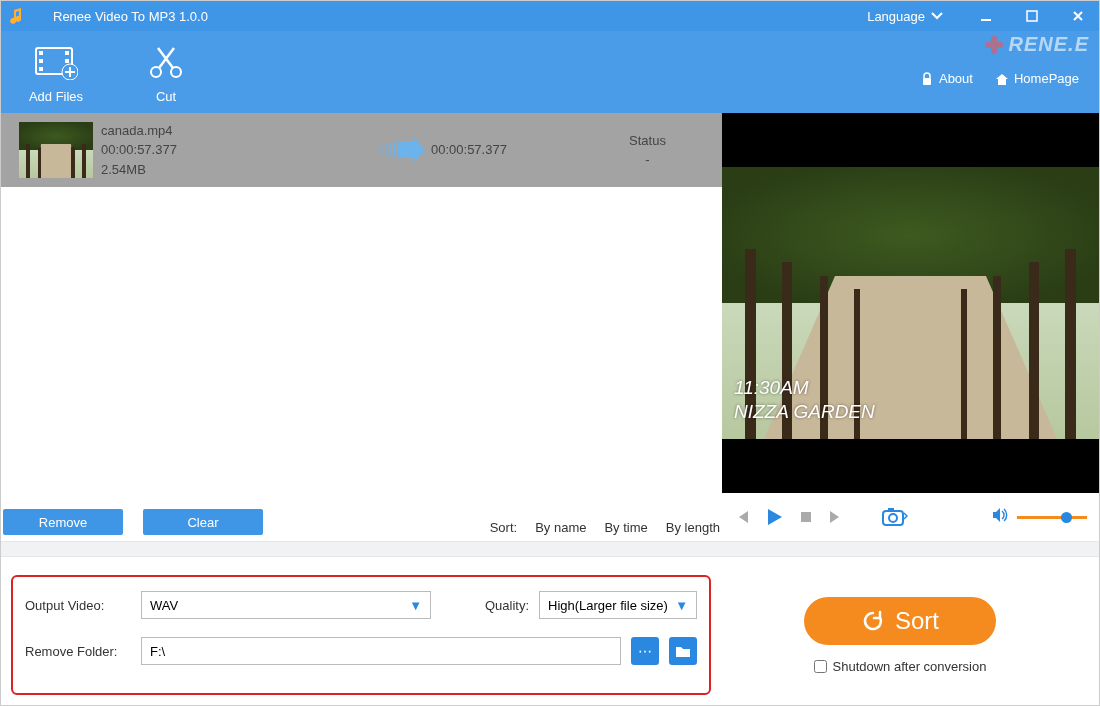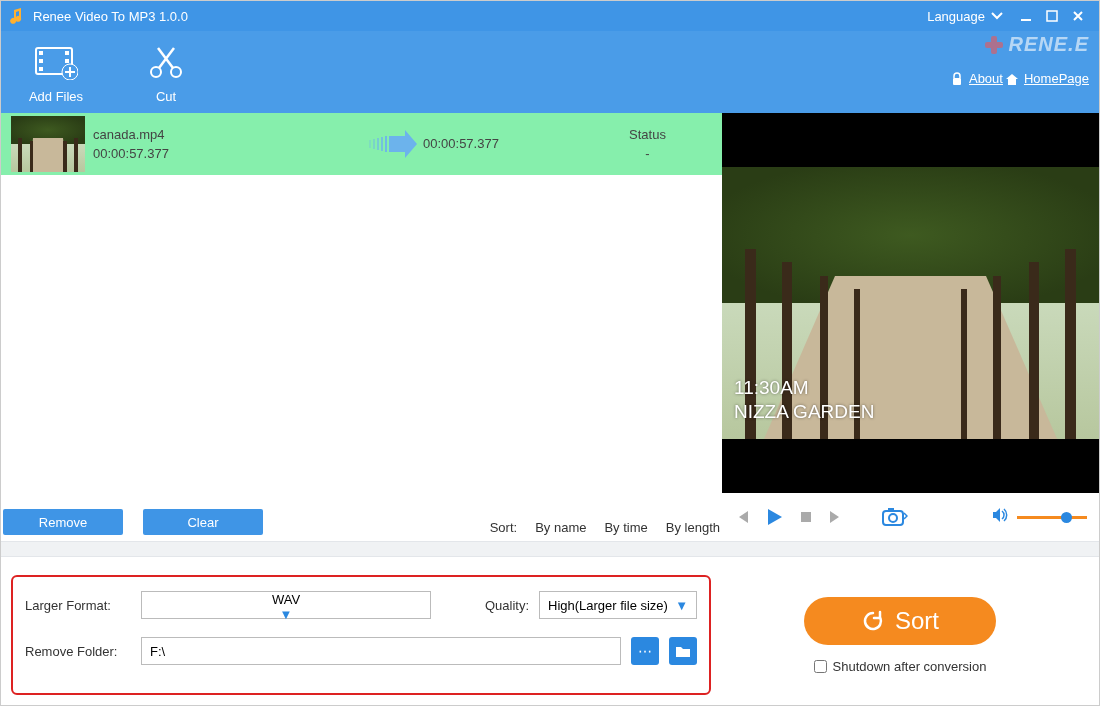--- a/index.html
+++ b/index.html
@@ -1,52 +1,52 @@
 <!DOCTYPE html>
 <html><head>
 <meta charset="utf-8">
 <style>
   * { box-sizing: border-box; margin: 0; padding: 0; font-family: "Segoe UI", Arial, sans-serif; }
   body { width: 1100px; height: 706px; overflow: hidden; background: #fff; border: 1px solid #ccc; }
 
   
-  .titlebar { height: 30px; background: #3f95e6; display: flex; align-items: center; color: #fff; font-size: 13px; padding: 0 8px; }
+  .titlebar { height: 30px; background: #3f95e6; display: flex; align-items: center; color: #fff; font-size: 13px; padding: 0 8px; gap: 20px; }
   .titlebar .app-icon { width: 16px; height: 16px; margin-right: 8px; }
   .titlebar .title { flex: 1; }
   .titlebar .lang { margin-right: 10px; display: flex; align-items: center; gap: 6px; cursor: pointer; }
   .titlebar .winbtn { width: 26px; height: 26px; display: flex; align-items: center; justify-content: center; cursor: pointer; }
 
   
   .toolbar { height: 82px; background: #4a9ce8; position: relative; display: flex; align-items: flex-start; padding-top: 8px; }
   .tool-btn { width: 110px; text-align: center; color: #fff; font-size: 13px; cursor: pointer; }
   .tool-btn .ticon { height: 46px; display:flex; align-items:center; justify-content:center; }
   .tool-btn .tlabel { margin-top: 4px; }
-  .toolbar .right-links { position:absolute; right:10px; top:40px; display:flex; gap:2px; color:#fff; font-size:13px;text-decoration:underline; }
+  .toolbar .right-links { position:absolute; right:20px; top:40px; display:flex; gap:22px; color:#fff; font-size:13px; }
   .toolbar .right-links .rlink { display:flex; align-items:center; gap:5px; cursor:pointer; }
   .brand-logo { position:absolute; right:10px; top:2px; color:#ffffff; font-style:italic; font-weight:bold; font-size:20px; opacity:0.6; letter-spacing:1px; display:flex; align-items:flex-end; gap:4px;}
 
   
   .main { display:flex; height: 428px; }
   .left-col { width: 721px; display:flex; flex-direction:column; }
   .file-list { flex:1; overflow:auto; }
-  .file-row { height: 62px; background:#86efac; display:flex; align-items:center; padding:6px 10px; font-size:13px; color:#444; }
+  .file-row { height: 74px; background:#a3a3a3; display:flex; align-items:center; padding:6px 18px; font-size:13px; color:#444; }
   .thumb { width: 74px; height:56px; background:#7a8; margin-right:8px; position:relative; overflow:hidden; }
   .src-info { width: 270px; line-height:1.5; }
   .arrow-col { width:60px; display:flex; align-items:center; justify-content:center; }
   .dst-info { width:160px; line-height:1.5; }
   .status-col { flex:1; text-align:center; line-height:1.5; }
   .edit-badge { display:inline-block; width:16px; height:16px; background:#2b88e0; color:#fff; text-align:center; font-size:11px; line-height:16px; margin-right:2px; vertical-align:middle; }
 
   .left-bottom { height: 38px; display:flex; align-items:center; padding:0 2px; gap:20px; font-size:13px; }
   .btn-blue { background:#3f95e6; color:#fff; border:none; width:120px; height:26px; font-size:13px; cursor:pointer; border-radius:2px; }
   .sort-area { margin-left:auto; display:flex; align-items:center; gap:18px; color:#333;margin-top:10px; }
   .sort-opt { cursor:pointer; }
 
   .right-col { width: 377px; background:#000; display:flex; flex-direction:column; }
-  .preview { flex:1; position:relative; background:#000; display:flex; align-items:center; justify-content:center;}
+  .preview { flex:1; position:relative; background:#000; display:flex; align-items:center; justify-content:center;font-style:italic;}
   .preview-inner { position:absolute; left:0; right:0; top:54px; bottom:54px; background:linear-gradient(#6b8a3c,#a6c48a); overflow:hidden;}
   .overlay-text { position:absolute; left:12px; bottom:68px; color:#fff; font-family: "Times New Roman", serif; font-size:19px; line-height:1.3; text-shadow:0 0 3px rgba(0,0,0,0.5);}
   .player-bar { height:48px; background:#fff; display:flex; align-items:center; padding:0 12px; gap:14px; }
   .pbtn { cursor:pointer; color:#999; display:flex; align-items:center; }
   .pbtn.play { color:#2b88e0; }
   .cam-btn { color:#2b88e0; cursor:pointer; display:flex; align-items:center;}
   .vol-area { margin-left:auto; display:flex; align-items:center; gap:8px;}
   .vol-slider { width:70px; height:3px; background:#f58a1f; position:relative;}
   .vol-slider .knob { position:absolute; right:15px; top:-4px; width:11px; height:11px; border-radius:50%; background:#2b88e0;}
 
@@ -54,21 +54,21 @@
   .sep { height:16px; background:#f0f2f4; border-top:1px solid #e3e6ea; border-bottom:1px solid #e3e6ea; }
 
   
   .bottom { height:148px; display:flex; padding:18px 10px 10px 10px; position:relative; }
   .out-box { border:2px solid #d22; border-radius:6px; padding:14px 12px; width:700px; display:flex; flex-direction:column; gap:18px; font-size:13px;}
   .out-row { display:flex; align-items:center; gap:10px; }
   .out-label { width:106px; color:#333; }
   .combo { border:1px solid #bbb; height:28px; display:flex; align-items:center; padding:0 8px; background:#fff; cursor:pointer; }
   .combo .ctext { flex:1; }
   .combo .carrow { color:#2b88e0; }
-  .fmt-combo { width:290px;flex-direction:column; }
+  .fmt-combo { width:290px; }
   .qual-combo { width:158px; }
   .folder-input { flex:1; border:1px solid #bbb; height:28px; padding:0 8px; font-size:13px; }
   .icon-sq { width:28px; height:28px; background:#2b88e0; color:#fff; display:flex; align-items:center; justify-content:center; border-radius:3px; cursor:pointer; font-size:14px;}
 
   .start-area { flex:1; display:flex; flex-direction:column; align-items:center; justify-content:center; gap:14px;}
   .start-btn { width:192px; height:48px; background:#f58a1f; color:#fff; border:none; border-radius:24px; font-size:24px; cursor:pointer; display:flex; align-items:center; justify-content:center; gap:10px;}
   .shutdown-row { display:flex; align-items:center; gap:6px; font-size:13px; color:#333;}
 
   
   .tree-scene { position:absolute; inset:0; }
@@ -172,20 +172,21 @@
               <div class="path"></div>
             <div class="trunk" style="left:10%;height:60%"></div>
               <div class="trunk" style="left:25%;height:55%"></div>
             <div class="trunk" style="right:10%;height:60%"></div>
               <div class="trunk" style="right:25%;height:55%"></div>
           </div>
         </div>
         <div class="src-info">
           <div>canada.mp4</div>
           <div>00:00:57.377</div>
+          <div>2.54MB</div>
         </div>
         <div class="arrow-col">
           <svg width="48" height="28" viewBox="0 0 48 28">
             <g fill="#6cb3ec">
               <rect x="0" y="10" width="2" height="8" opacity="0.3"></rect>
                 <rect x="4" y="9" width="2" height="10" opacity="0.45"></rect>
               <rect x="8" y="8" width="2" height="12" opacity="0.6"></rect>
                 <rect x="12" y="7" width="2" height="14" opacity="0.75"></rect>
               <rect x="16" y="6" width="2" height="16" opacity="0.9"></rect>
             </g>
@@ -276,21 +277,21 @@
       </div>
     </div>
   </div>
 </div>
 
 <div class="sep"></div>
 
 <div class="bottom">
   <div class="out-box">
     <div class="out-row">
-      <span class="out-label">Larger Format:</span>
+      <span class="out-label">Output Video:</span>
       <div class="combo fmt-combo">
         <span class="ctext">WAV</span>
         <span class="carrow">▼</span>
       </div>
       <span style="flex:1"></span>
       <span class="out-label" style="width:auto">Quality:</span>
       <div class="combo qual-combo">
         <span class="ctext">High(Larger file size)</span>
         <span class="carrow">▼</span>
       </div>

